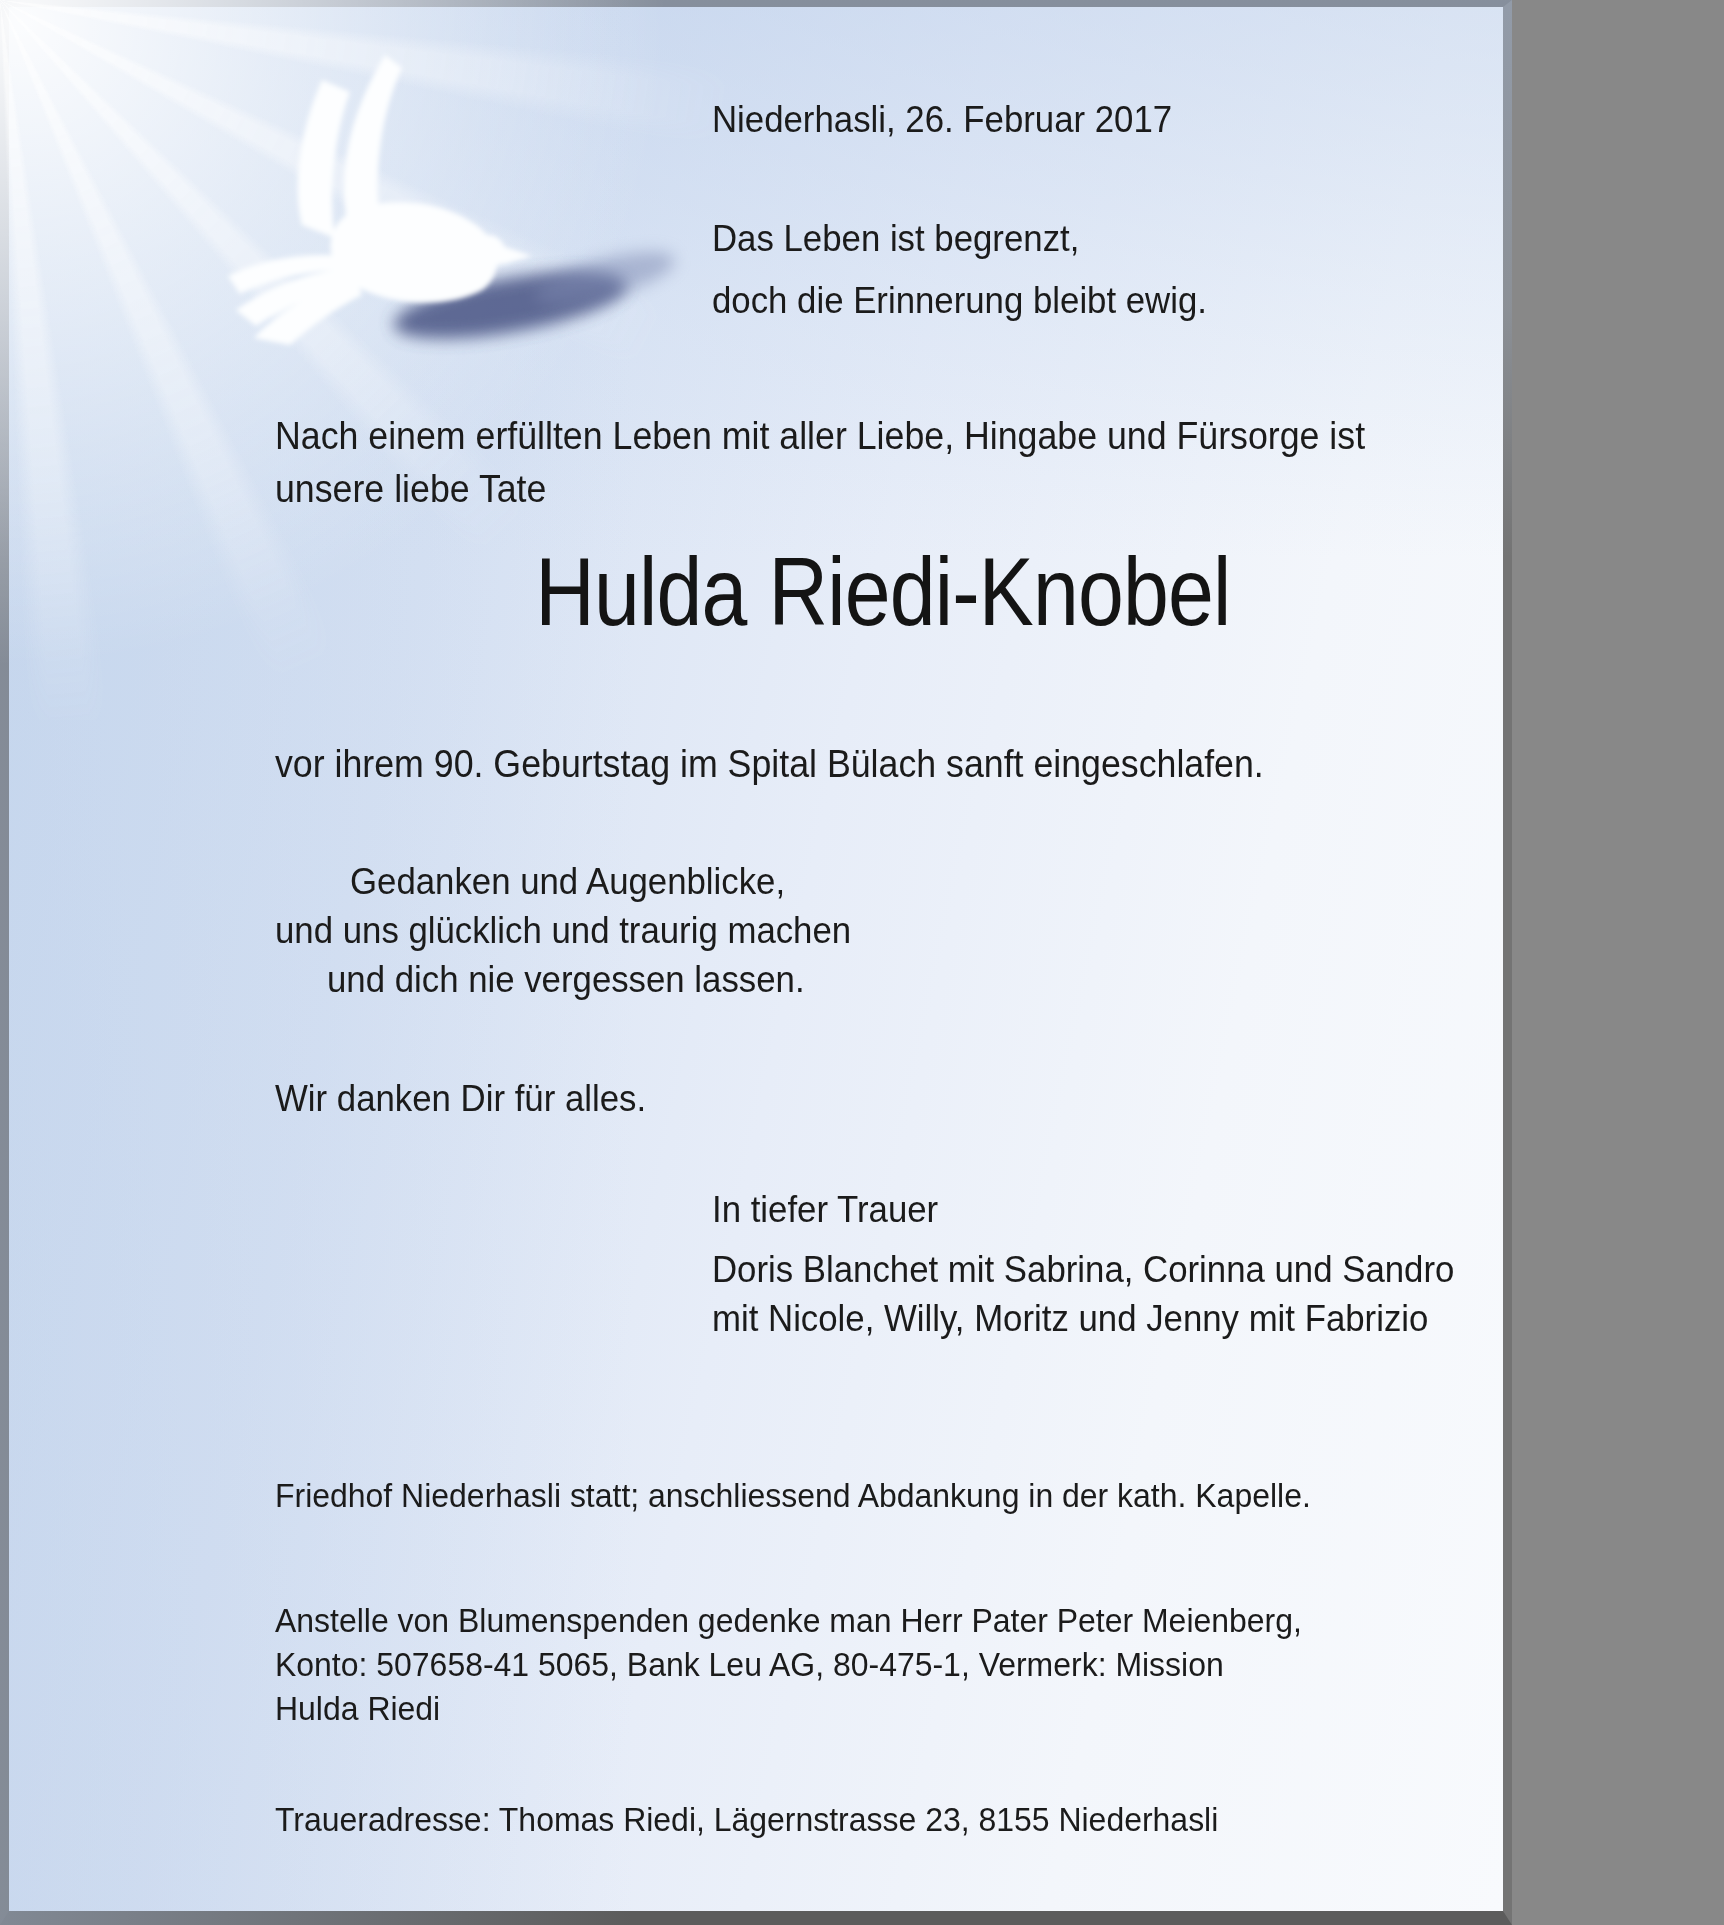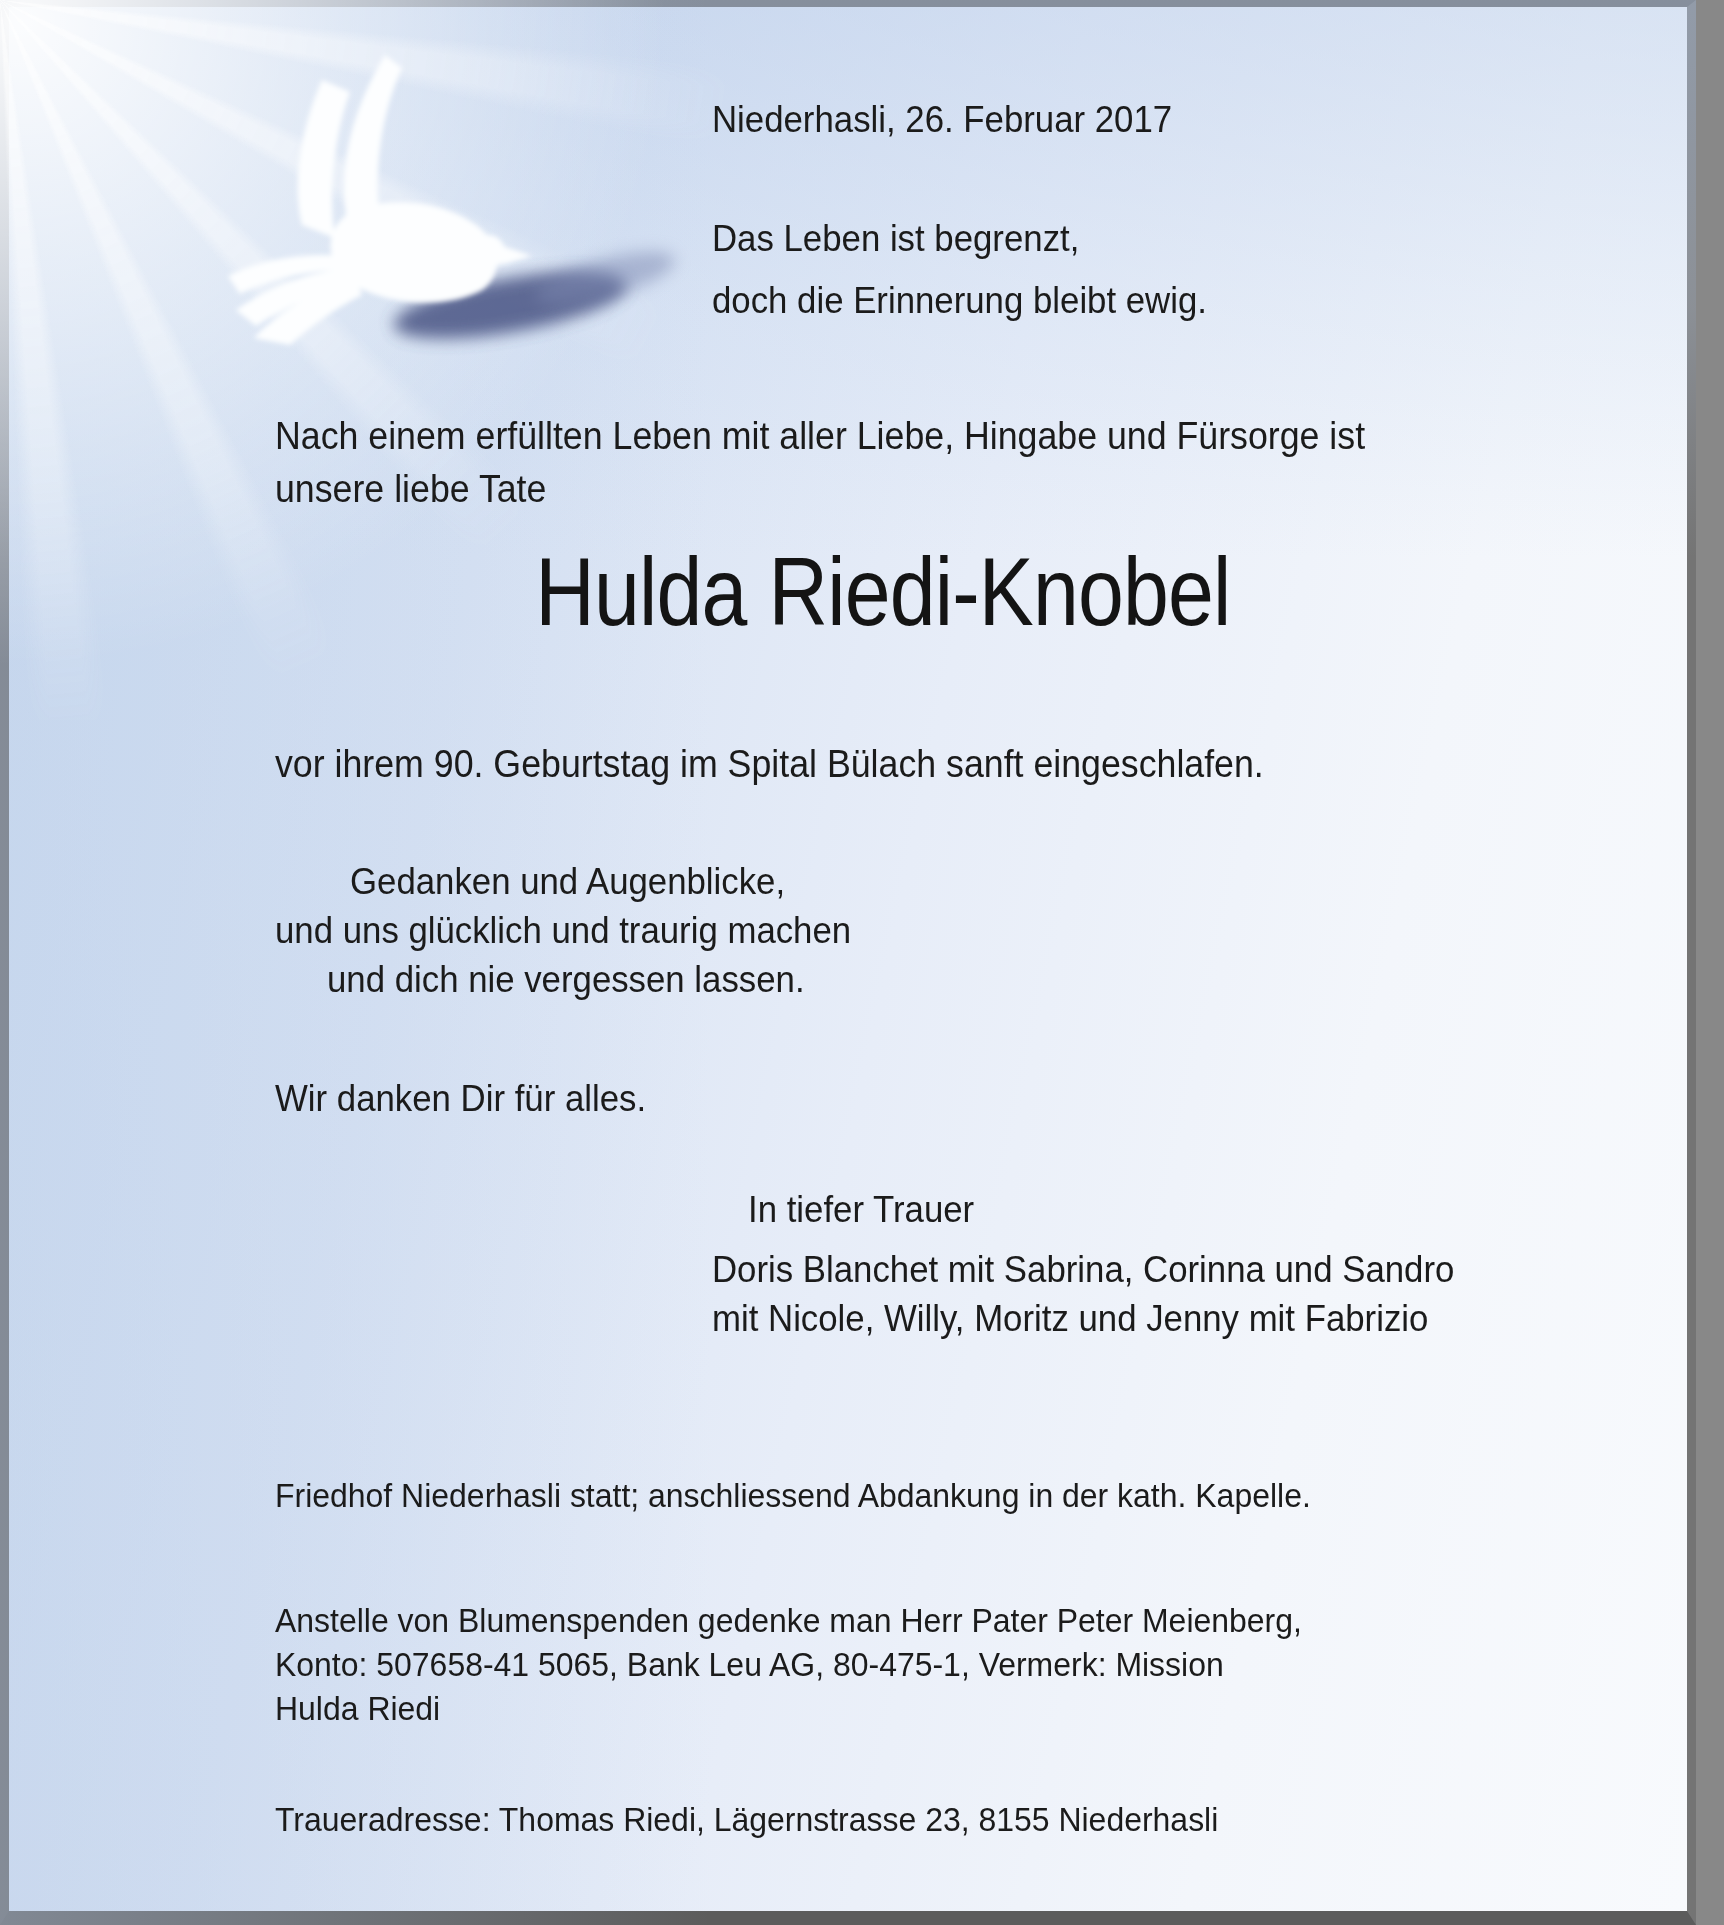--- a/index.html
+++ b/index.html
@@ -1,17 +1,17 @@
 <!DOCTYPE html>
 <html><head>
 <meta charset="utf-8">
 <style>
   html,body { margin:0; padding:0; background:#888; }
   .page {
-    position:relative; width:1696px; height:1925px; overflow:hidden;
+    position:relative; width:1512px; height:1925px; overflow:hidden;
     font-family:"Liberation Sans", sans-serif; color:#1b1b1b; background:#fde047;
   }
   .sheet {
     position:absolute; inset:0; box-sizing:border-box;
     border-top:7px solid #5e5e5e; border-left:9px solid #616161;
     border-right:9px solid #747474; border-bottom:14px solid #5c5c5c;
     background:linear-gradient(102deg,#ccdcf0 0%, #d7e2f3 28%, #e7edf8 52%, #f3f6fb 76%, #f8fafd 100%);
   }
   .sky-top { position:absolute; left:0; top:0; right:0; height:900px; pointer-events:none;
     background:linear-gradient(180deg, rgba(183,203,233,0.45) 0%, rgba(201,217,240,0.28) 34%, rgba(255,255,255,0) 62%); }
@@ -32,21 +32,21 @@
 
   .dateline   { left:712px; top:98px;  font-size:37px; line-height:44px; }
   .epigraph   { left:712px; top:208px; font-size:37px; line-height:62px; }
   .intro      { left:275px; top:410px; font-size:38px; line-height:53px; }
   .name-title { left:275px; top:542px; width:1216px; text-align:center; font-size:97px; line-height:100px; color:#141414; }
   .name-title .tc { transform:scaleX(0.85); letter-spacing:-1px; }
   .life-dates { left:275px; top:658px; width:1216px; text-align:center; font-size:41px; line-height:48px; }
   .death-line { left:275px; top:741px; font-size:38px; line-height:46px; }
   .poem       { left:275px; top:857px; font-size:37px; line-height:49px;text-align:center; }
   .thanks     { left:275px; top:1074px; font-size:37px; line-height:49px; }
-  .mourn-head { left:712px; top:1185px; font-size:37px; line-height:49px;margin-left:36px; }
+  .mourn-head { left:712px; top:1185px; font-size:37px; line-height:49px; }
   .mourn-names{ left:712px; top:1245px; font-size:37px; line-height:49px; }
   .funeral    { left:275px; top:1473px; font-size:34px; line-height:44px; }
   .donation   { left:275px; top:1598px; font-size:34px; line-height:44px; }
   .address    { left:275px; top:1797px; font-size:34px; line-height:44px; }
 </style>
 </head>
 <body>
 
 <div class="page">
   <div class="sheet"></div>

